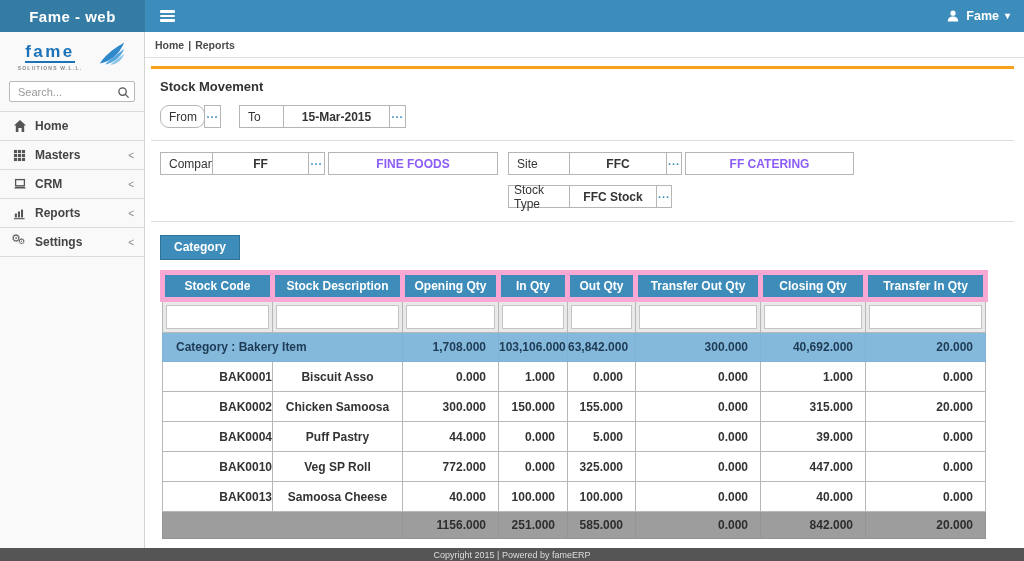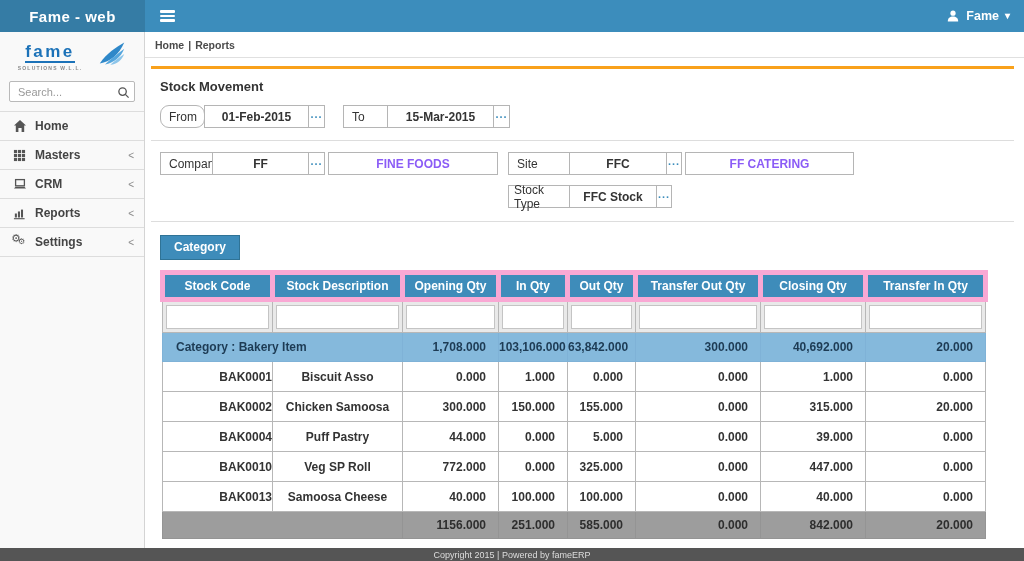--- a/index.html
+++ b/index.html
@@ -190,21 +190,20 @@
 
   <div class="content">
     <div class="accent"></div>
 
     
     <div class="panel1">
       <div class="page-title">Stock Movement</div>
       <div class="frow">
         <div class="fgroup">
           <div class="fbox flabel" style="width:45px;border-radius:9px;">From</div>
-          <div class="fbox" style="width:105px;">01-Feb-2015</div>
           <div class="fbox dots-btn" style="width:17px;">...</div>
         </div>
         <div class="fgroup" style="margin-left:18px;">
           <div class="fbox flabel" style="width:45px;">To</div>
           <div class="fbox" style="width:107px;">15-Mar-2015</div>
           <div class="fbox dots-btn" style="width:17px;">...</div>
         </div>
       </div>
     </div>
     <div class="divider"></div>

